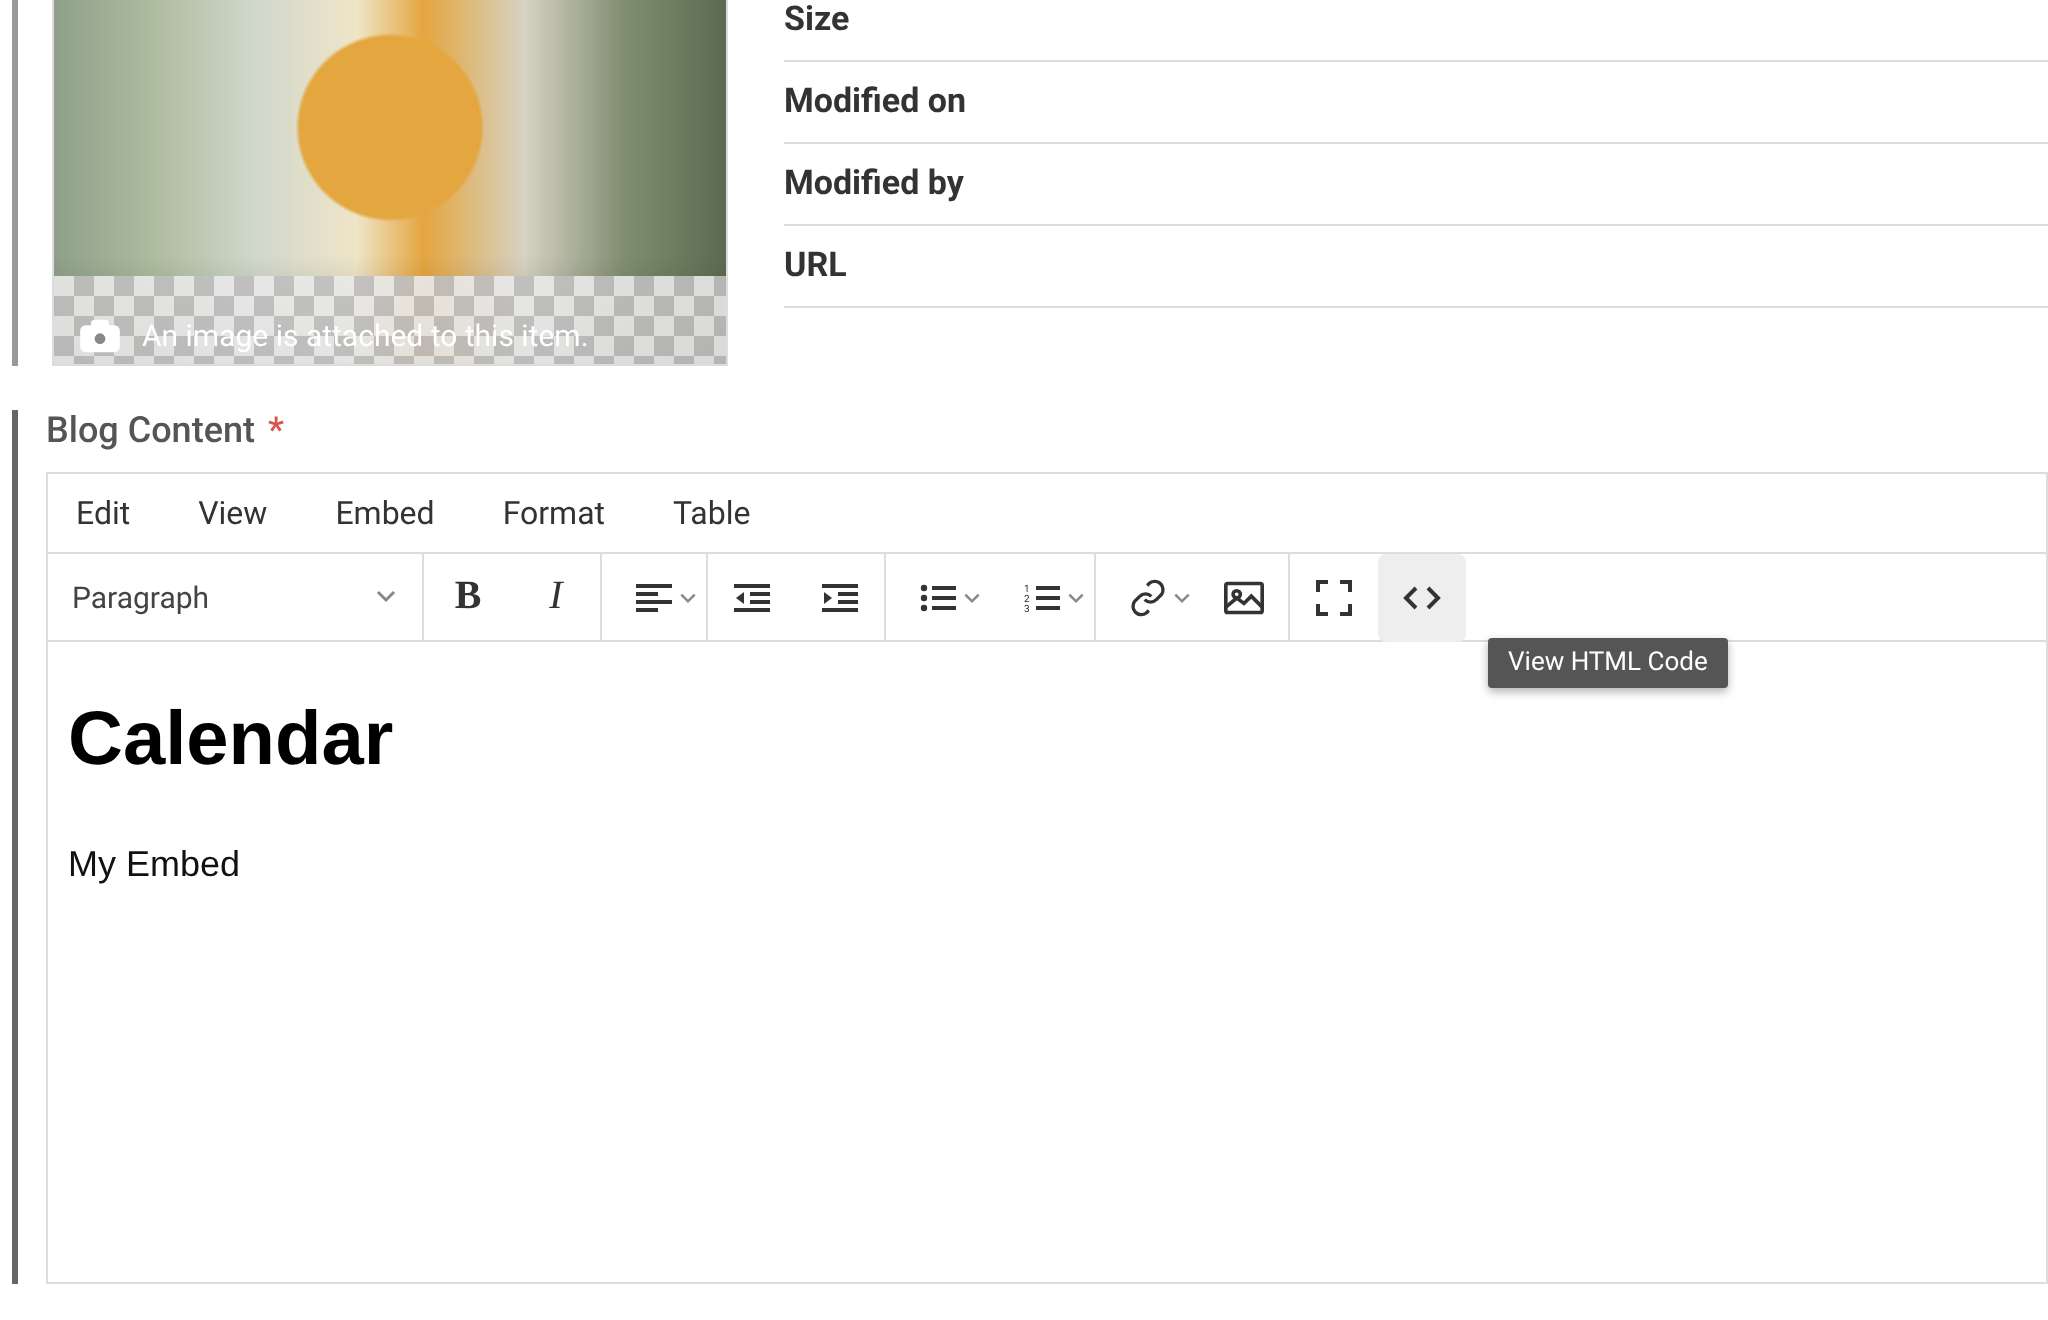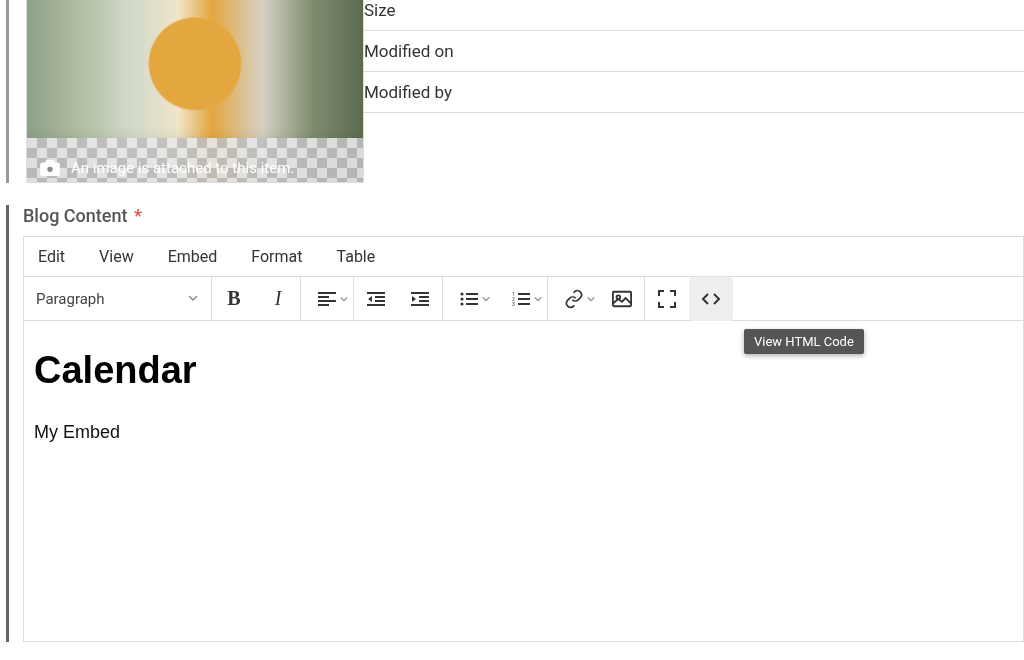--- a/index.html
+++ b/index.html
@@ -19,21 +19,21 @@
     linear-gradient(45deg, transparent 75%, #c0c0c0 75%), linear-gradient(-45deg, transparent 75%, #c0c0c0 75%);
   background-size: 20px 20px;
   background-position: 0 0, 0 10px, 10px -10px, -10px 0px;
   background-color: #eaeaea;
   opacity: 0.9;
 }
 .caption-bar { position: absolute; left:0; right:0; bottom:0; height:28px; display:flex; align-items:center; padding: 0 12px; color:#fff; font-size:15px; }
 .caption-bar .camera-icon { margin-right: 10px; flex: 0 0 auto; }
 .caption-bar .camera-icon svg { display:block; }
 
-.meta-panel { flex: 1; padding-top: 0; }
+.meta-panel { flex: 1; padding-left: 28px; padding-top: 0; font-weight: bold; }
 .meta-row { border-bottom: 1px solid #ddd; padding: 10px 0 10px 0; font-size: 17px; color:#333; }
 .meta-row.first { padding-top: 0; }
 
 
 .blog-section { margin-top: 22px; margin-left: 6px; border-left: 3px solid #666; padding-left: 14px; }
 .blog-label { font-size: 18px; color:#555; font-weight: 500; margin-bottom: 10px; }
 .blog-label .req { color:#d9534f; margin-left:2px; }
 
 .editor-frame { border: 1px solid #ddd; }
 .menu-bar { display:flex; gap: 34px; padding: 10px 14px; font-size: 16px; color:#333; border-bottom: 1px solid #ddd; }
@@ -50,21 +50,21 @@
 .tb-btn .chev-small { position:absolute; right:4px; top:50%; transform:translateY(-50%); color:#888; }
 .tb-btn svg { display:block; }
 
 .bold-letter { font-family: Georgia, serif; font-weight: 700; font-size: 20px; }
 .italic-letter { font-family: Georgia, serif; font-style: italic; font-size: 20px; }
 
 .content-area { padding: 28px 10px 10px 10px; min-height: 320px; position:relative; }
 .content-h1 { font-family: Arial, Helvetica, sans-serif; font-weight: 800; font-size: 38px; color:#000; margin-bottom: 30px; }
 .content-p { font-family: Arial, Helvetica, sans-serif; font-size: 18px; color:#111; }
 
-.tooltip { position:absolute; background:#555; color:#fff; font-size:13px; padding:5px 10px; border-radius:2px; white-space:nowrap; box-shadow: 0 2px 5px rgba(0,0,0,0.3); margin-top: 10px; }
+.tooltip { position:absolute; background:#555; color:#fff; font-size:13px; padding:5px 10px; border-radius:2px; white-space:nowrap; box-shadow: 0 2px 5px rgba(0,0,0,0.3); }
 </style>
 </head>
 <body>
 
 <div class="top-section">
   <div class="image-area">
     <div class="image-bg"></div>
     <div class="checker"></div>
     <div class="caption-bar">
       <span class="camera-icon">
@@ -74,20 +74,21 @@
           <circle cx="12" cy="11.5" r="4" fill="#888"></circle>
         </svg>
       </span>
       <span>An image is attached to this item.</span>
     </div>
   </div>
   <div class="meta-panel">
     <div class="meta-row first">Size</div>
     <div class="meta-row">Modified on</div>
     <div class="meta-row">Modified by</div>
+    <div class="meta-row">URL</div>
   </div>
 </div>
 
 <div class="blog-section">
   <div class="blog-label">
     <span>Blog Content</span>
     <span class="req">*</span>
   </div>
   <div class="editor-frame">
 

